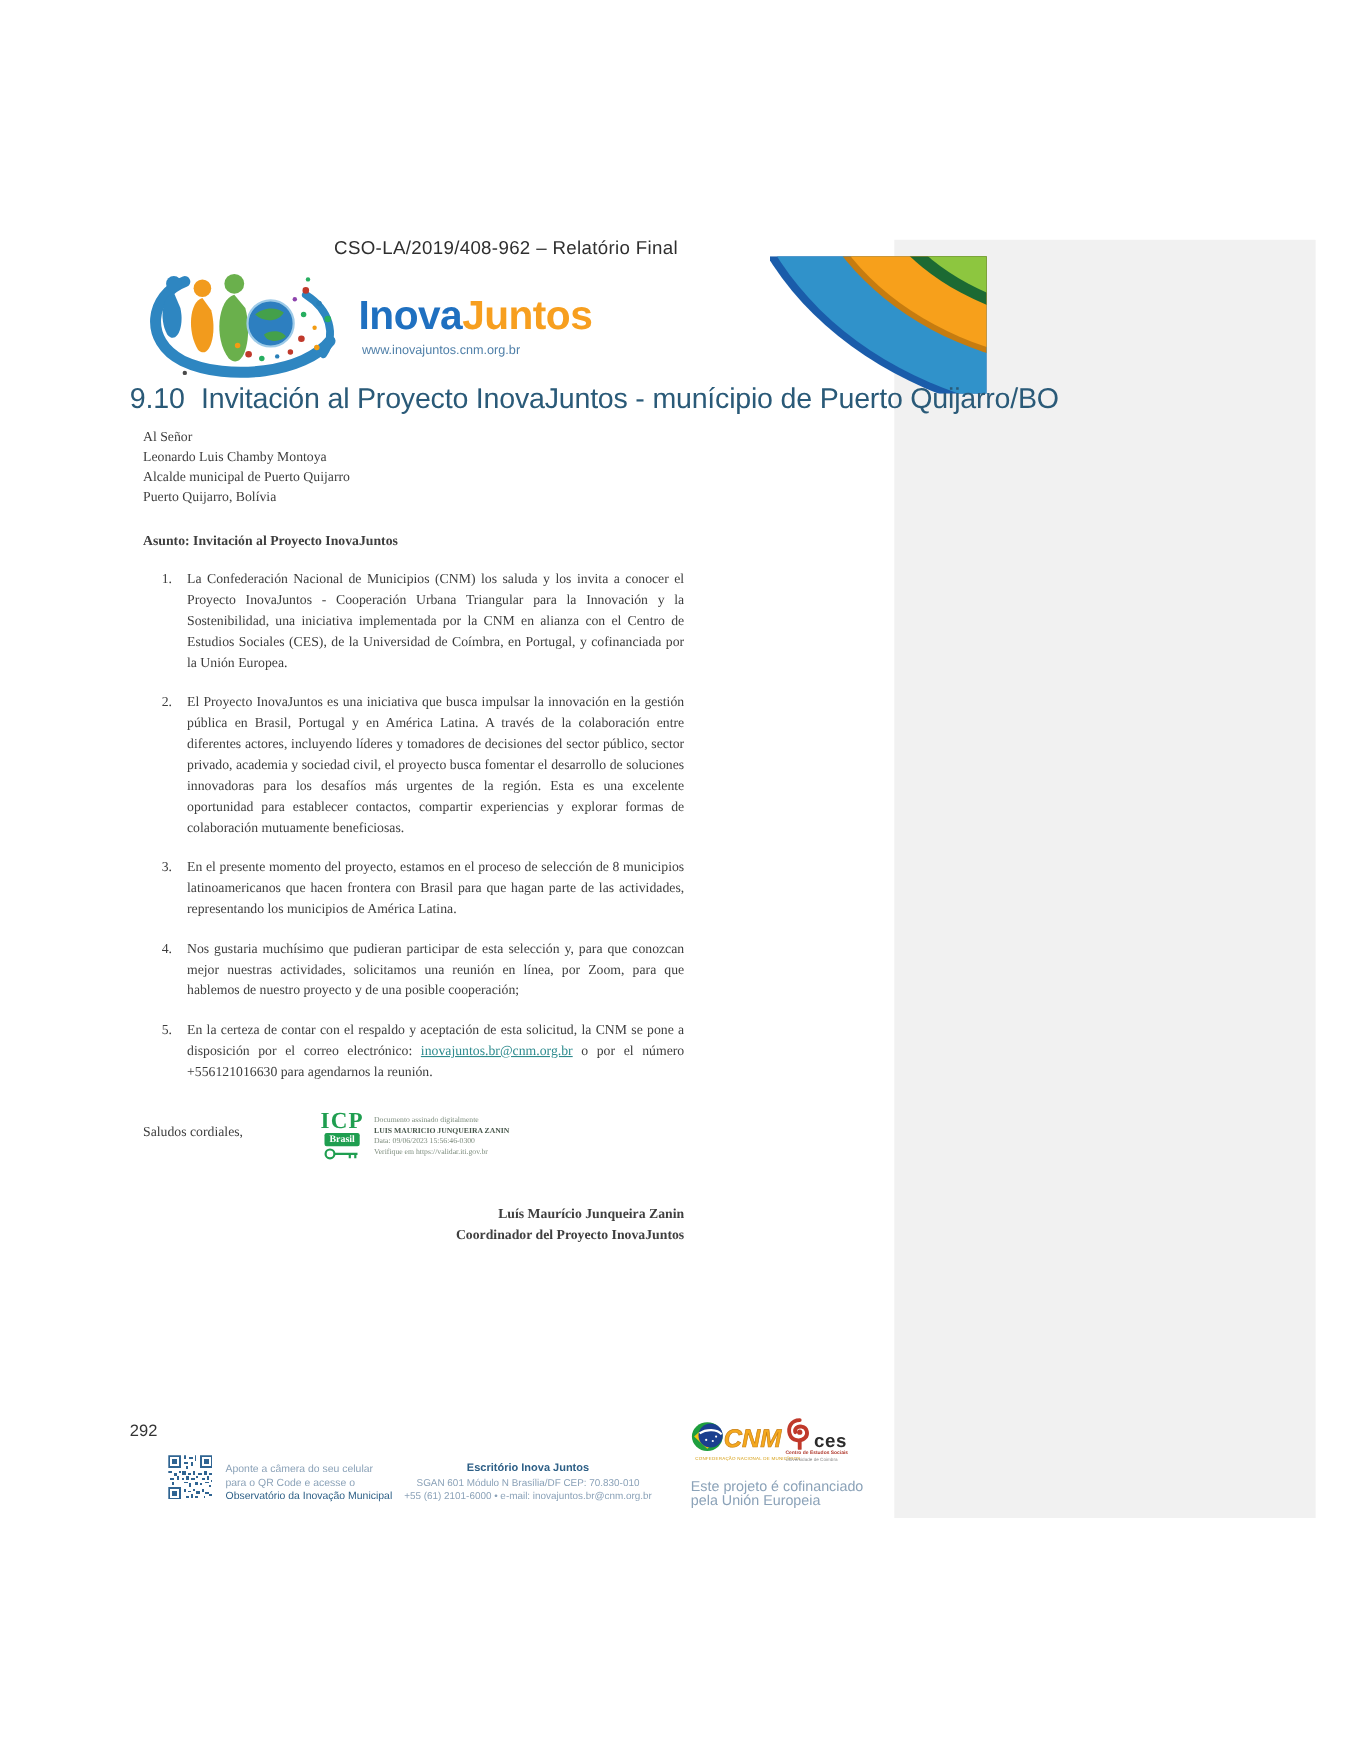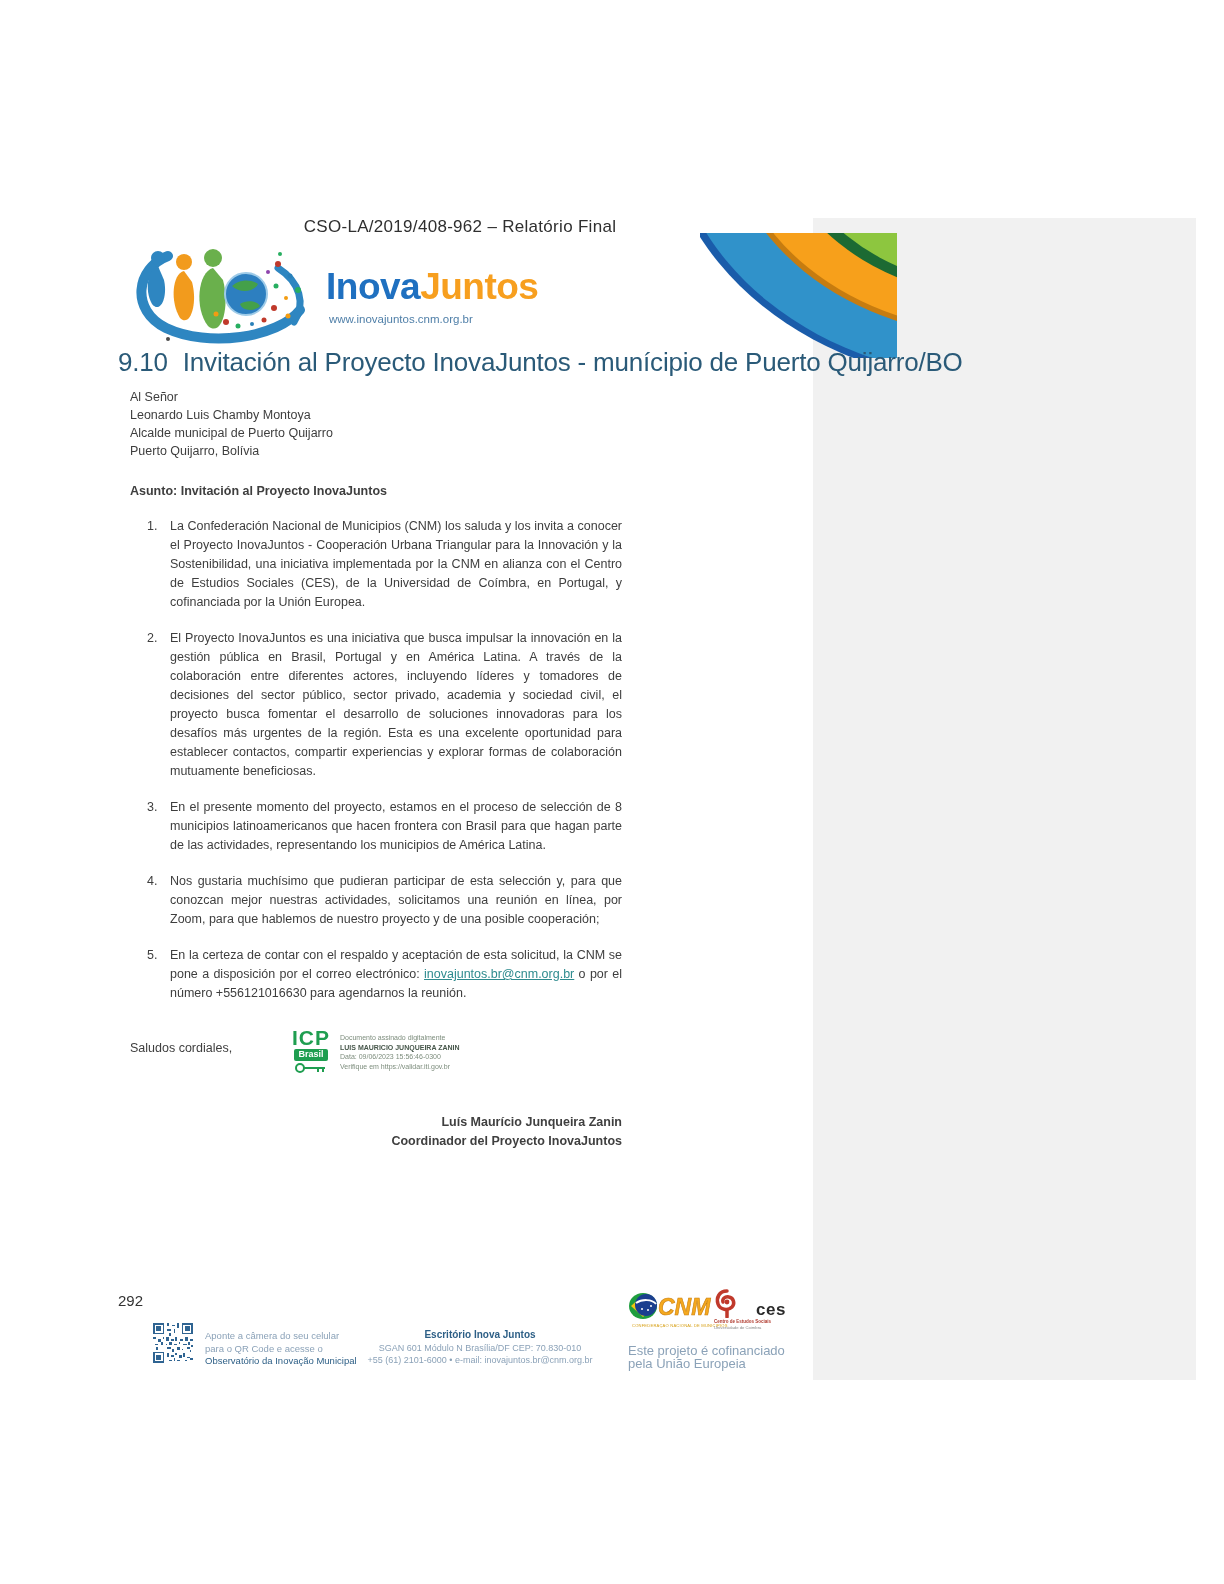--- a/index.html
+++ b/index.html
@@ -20,21 +20,21 @@
   .logo-url { position:absolute; left:329px; top:313px; font-size:11.5px; color:#4f7fa8; }
   .logo-dot { position:absolute; left:166px; top:337px; width:4px; height:4px; background:#4a4a4a; border-radius:50%; }
 
   .swoosh { position:absolute; left:700px; top:233px; width:197px; height:125px; overflow:hidden; }
 
   .heading { position:absolute; left:118px; color:#2a5a78; font-size:26px; letter-spacing:-.2px; white-space:nowrap; }
   .h910 { top:347px; }
   .h911 { top:1046px; }
   .heading .hnum { display:inline-block; margin-right:15px; }
 
-  .letter { position:absolute; left:130px; top:388px; width:492px; color:#3e3e3e; font-size:12.5px; line-height:18px; }
+  .letter { position:absolute; left:130px; top:388px; width:492px; color:#3e3e3e; font-size:12.5px; line-height:18px;font-family:Liberation Serif, serif; }
   .addr div { line-height:18px; }
   .subject { margin-top:22px; font-weight:bold; }
   .items { margin-top:4px; }
   .item { position:relative; padding-left:40px; margin-top:17px; text-align:justify; line-height:19px; }
   .item .num { position:absolute; left:17px; top:0; }
   .letter-link { color:#2e8b8e; text-decoration:underline; }
 
   .sig-row { position:relative; margin-top:28px; height:56px; }
   .closing { position:absolute; left:0; top:8px; }
   .stamp { position:absolute; left:160px; top:0; display:flex; gap:8px; }
@@ -54,21 +54,21 @@
   .qr-caption { position:absolute; left:205px; top:1330px; font-size:9.5px; line-height:12.5px; color:#8ba2b8; }
   .qr-caption .bold { color:#2d5f86; font-weight:normal; }
   .office { position:absolute; left:360px; top:1328px; width:240px; text-align:center; }
   .office .title { font-size:10px; font-weight:bold; color:#2d5f86; line-height:14px; }
   .office .line { font-size:9px; color:#8ba2b8; line-height:12px; }
   .office .line:first-of-type { margin-top:4px; }
 
   .cnm-logo { position:absolute; left:628px; top:1290px; width:96px; }
   .cnm-caption { font-size:6px; transform:scale(.68); transform-origin:left top; color:#d7a017; white-space:nowrap; letter-spacing:.3px; margin-top:-2px; margin-left:4px; }
   .ces-logo { position:absolute; left:714px; top:1288px; width:80px; }
-  .ces-row { display:flex; align-items:flex-end; gap:16px; }
+  .ces-row { display:flex; align-items:flex-end; gap:0; }
   .ces-label { font-size:17px; color:#2b2b2b; line-height:17px; font-weight:bold; letter-spacing:.5px; }
   .ces-cap1 { font-size:6px; transform:scale(.75); transform-origin:left top; color:#b03a2e; font-weight:bold; white-space:nowrap; margin-top:1px; }
   .ces-cap2 { font-size:6px; transform:scale(.7); transform-origin:left top; color:#8a8a8a; white-space:nowrap; }
   .cofinance { position:absolute; left:628px; top:1345px; width:180px; text-align:left; font-size:13px; line-height:12.5px; color:#8ba2b8; }
 </style>
 </head>
 <body>
 
 <div class="page">
 
@@ -283,16 +283,16 @@
         <path d="M 13 22 L 13 29" stroke="#c0392b" stroke-width="3.5" stroke-linecap="round"></path>
       </svg>
       <span class="ces-label">ces</span>
     </div>
     <div class="ces-cap1">Centro de Estudos Sociais</div>
     <div class="ces-cap2">Universidade de Coimbra</div>
   </div>
 
   <div class="cofinance">
     <div>Este projeto é cofinanciado</div>
-    <div>pela União Europeia</div>
+    <div>pela Unión Europeia</div>
   </div>
 
 </div>
 
 </body></html>

